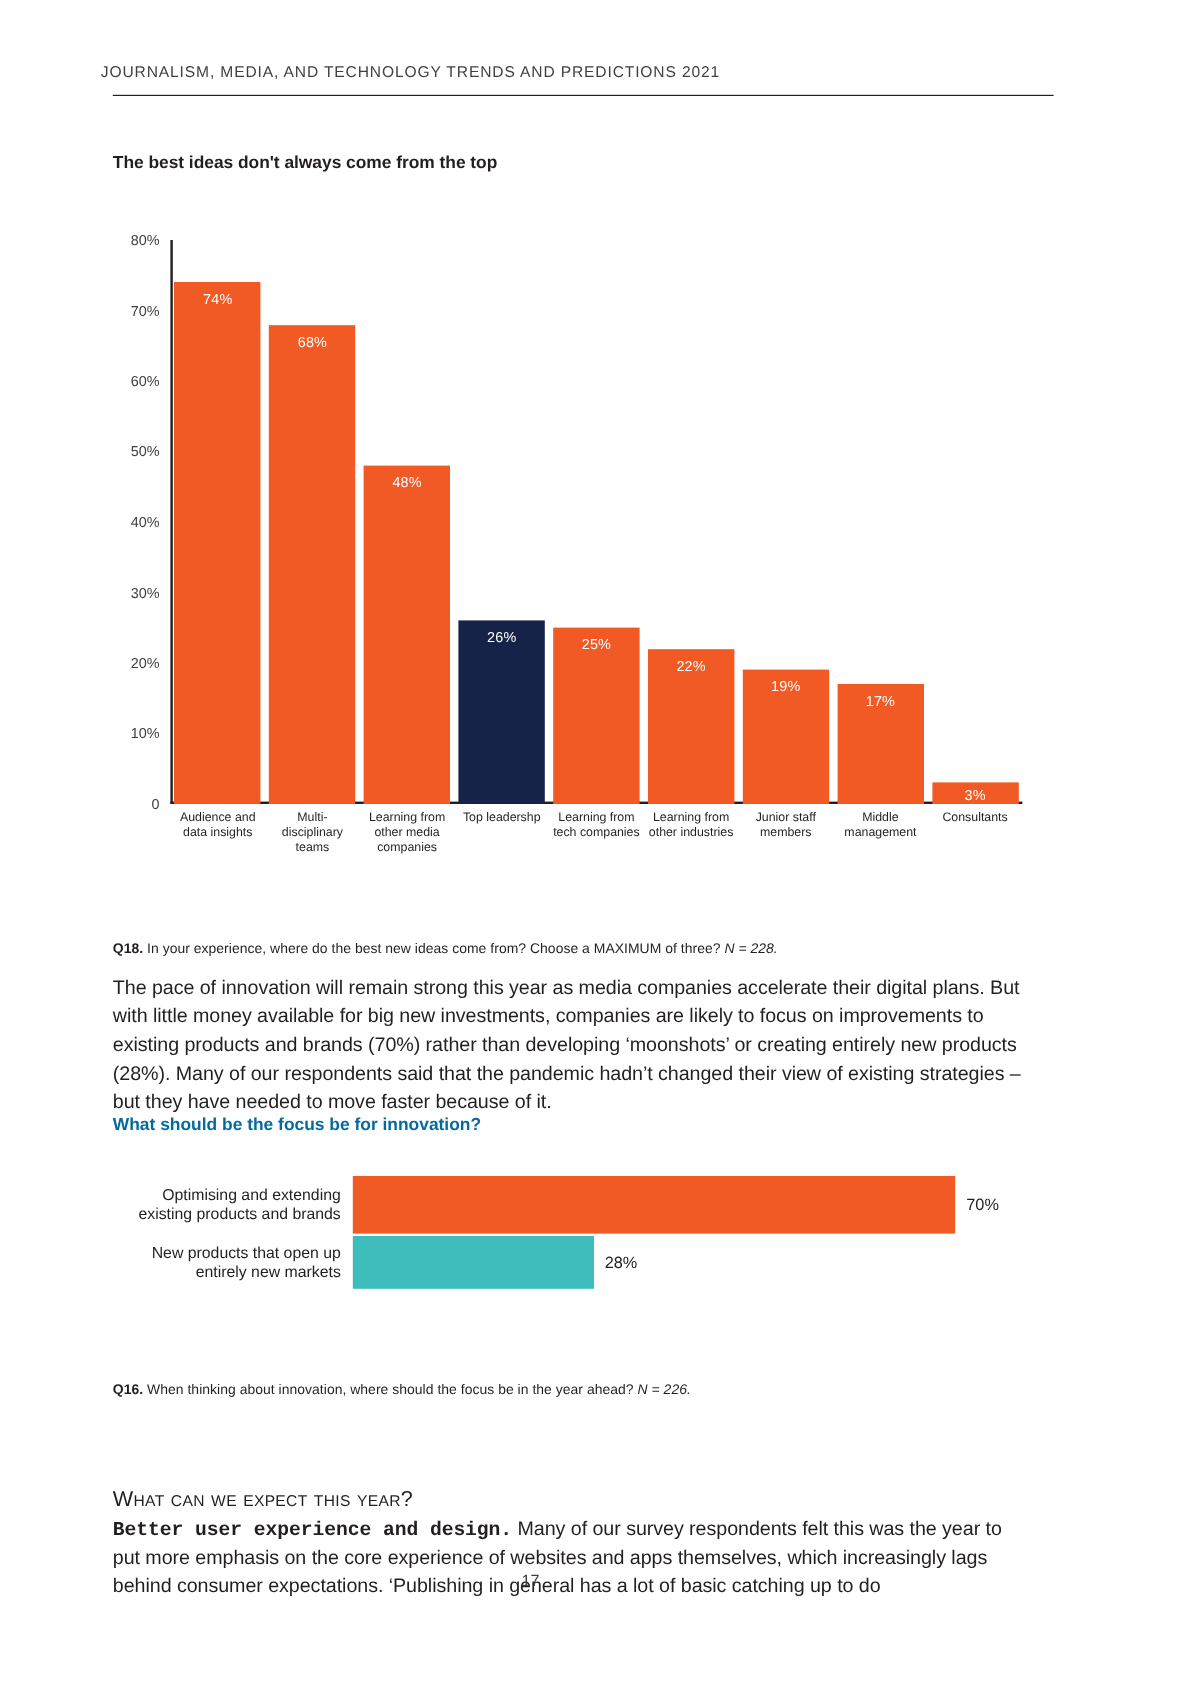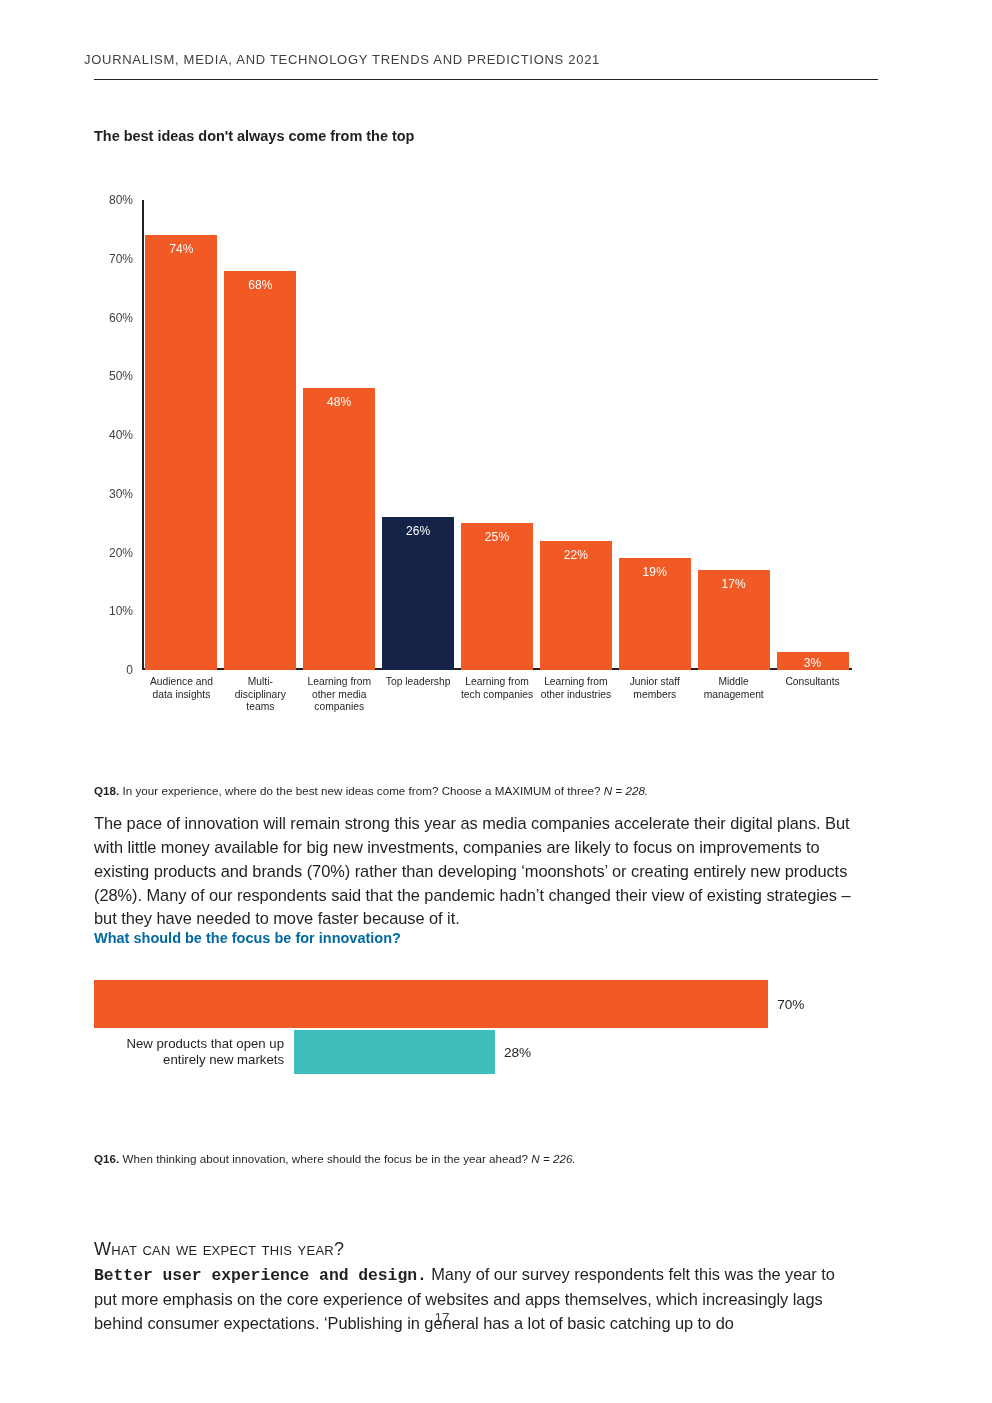--- a/index.html
+++ b/index.html
@@ -307,20 +307,24 @@
     <b>Q18.</b><span> In your experience, where do the best new ideas come from? Choose a MAXIMUM of three? </span><i>N = 228.</i>
   </div>
 
   <div class="para para-1">The pace of innovation will remain strong this year as media companies accelerate their digital plans. But with little money available for big new investments, companies are likely to focus on improvements to existing products and brands (70%) rather than developing ‘moonshots’ or creating entirely new products (28%). Many of our respondents said that the pandemic hadn’t changed their view of existing strategies – but they have needed to move faster because of it.</div>
 
   <div class="chart2-title">What should be the focus be for innovation?</div>
 
   <div class="chart2">
 
     <div class="hrow hrow-0">
+      <div class="hlabel">
+        <span>Optimising and extending</span><br>
+        <span>existing products and brands</span>
+      </div>
       <div class="htrack">
         <div class="hbar" style="width:86%"></div>
         <span class="hvalue" style="left:86%">70%</span>
       </div>
     </div>
 
     <div class="hrow hrow-1">
       <div class="hlabel">
         <span>New products that open up</span><br>
         <span>entirely new markets</span>

